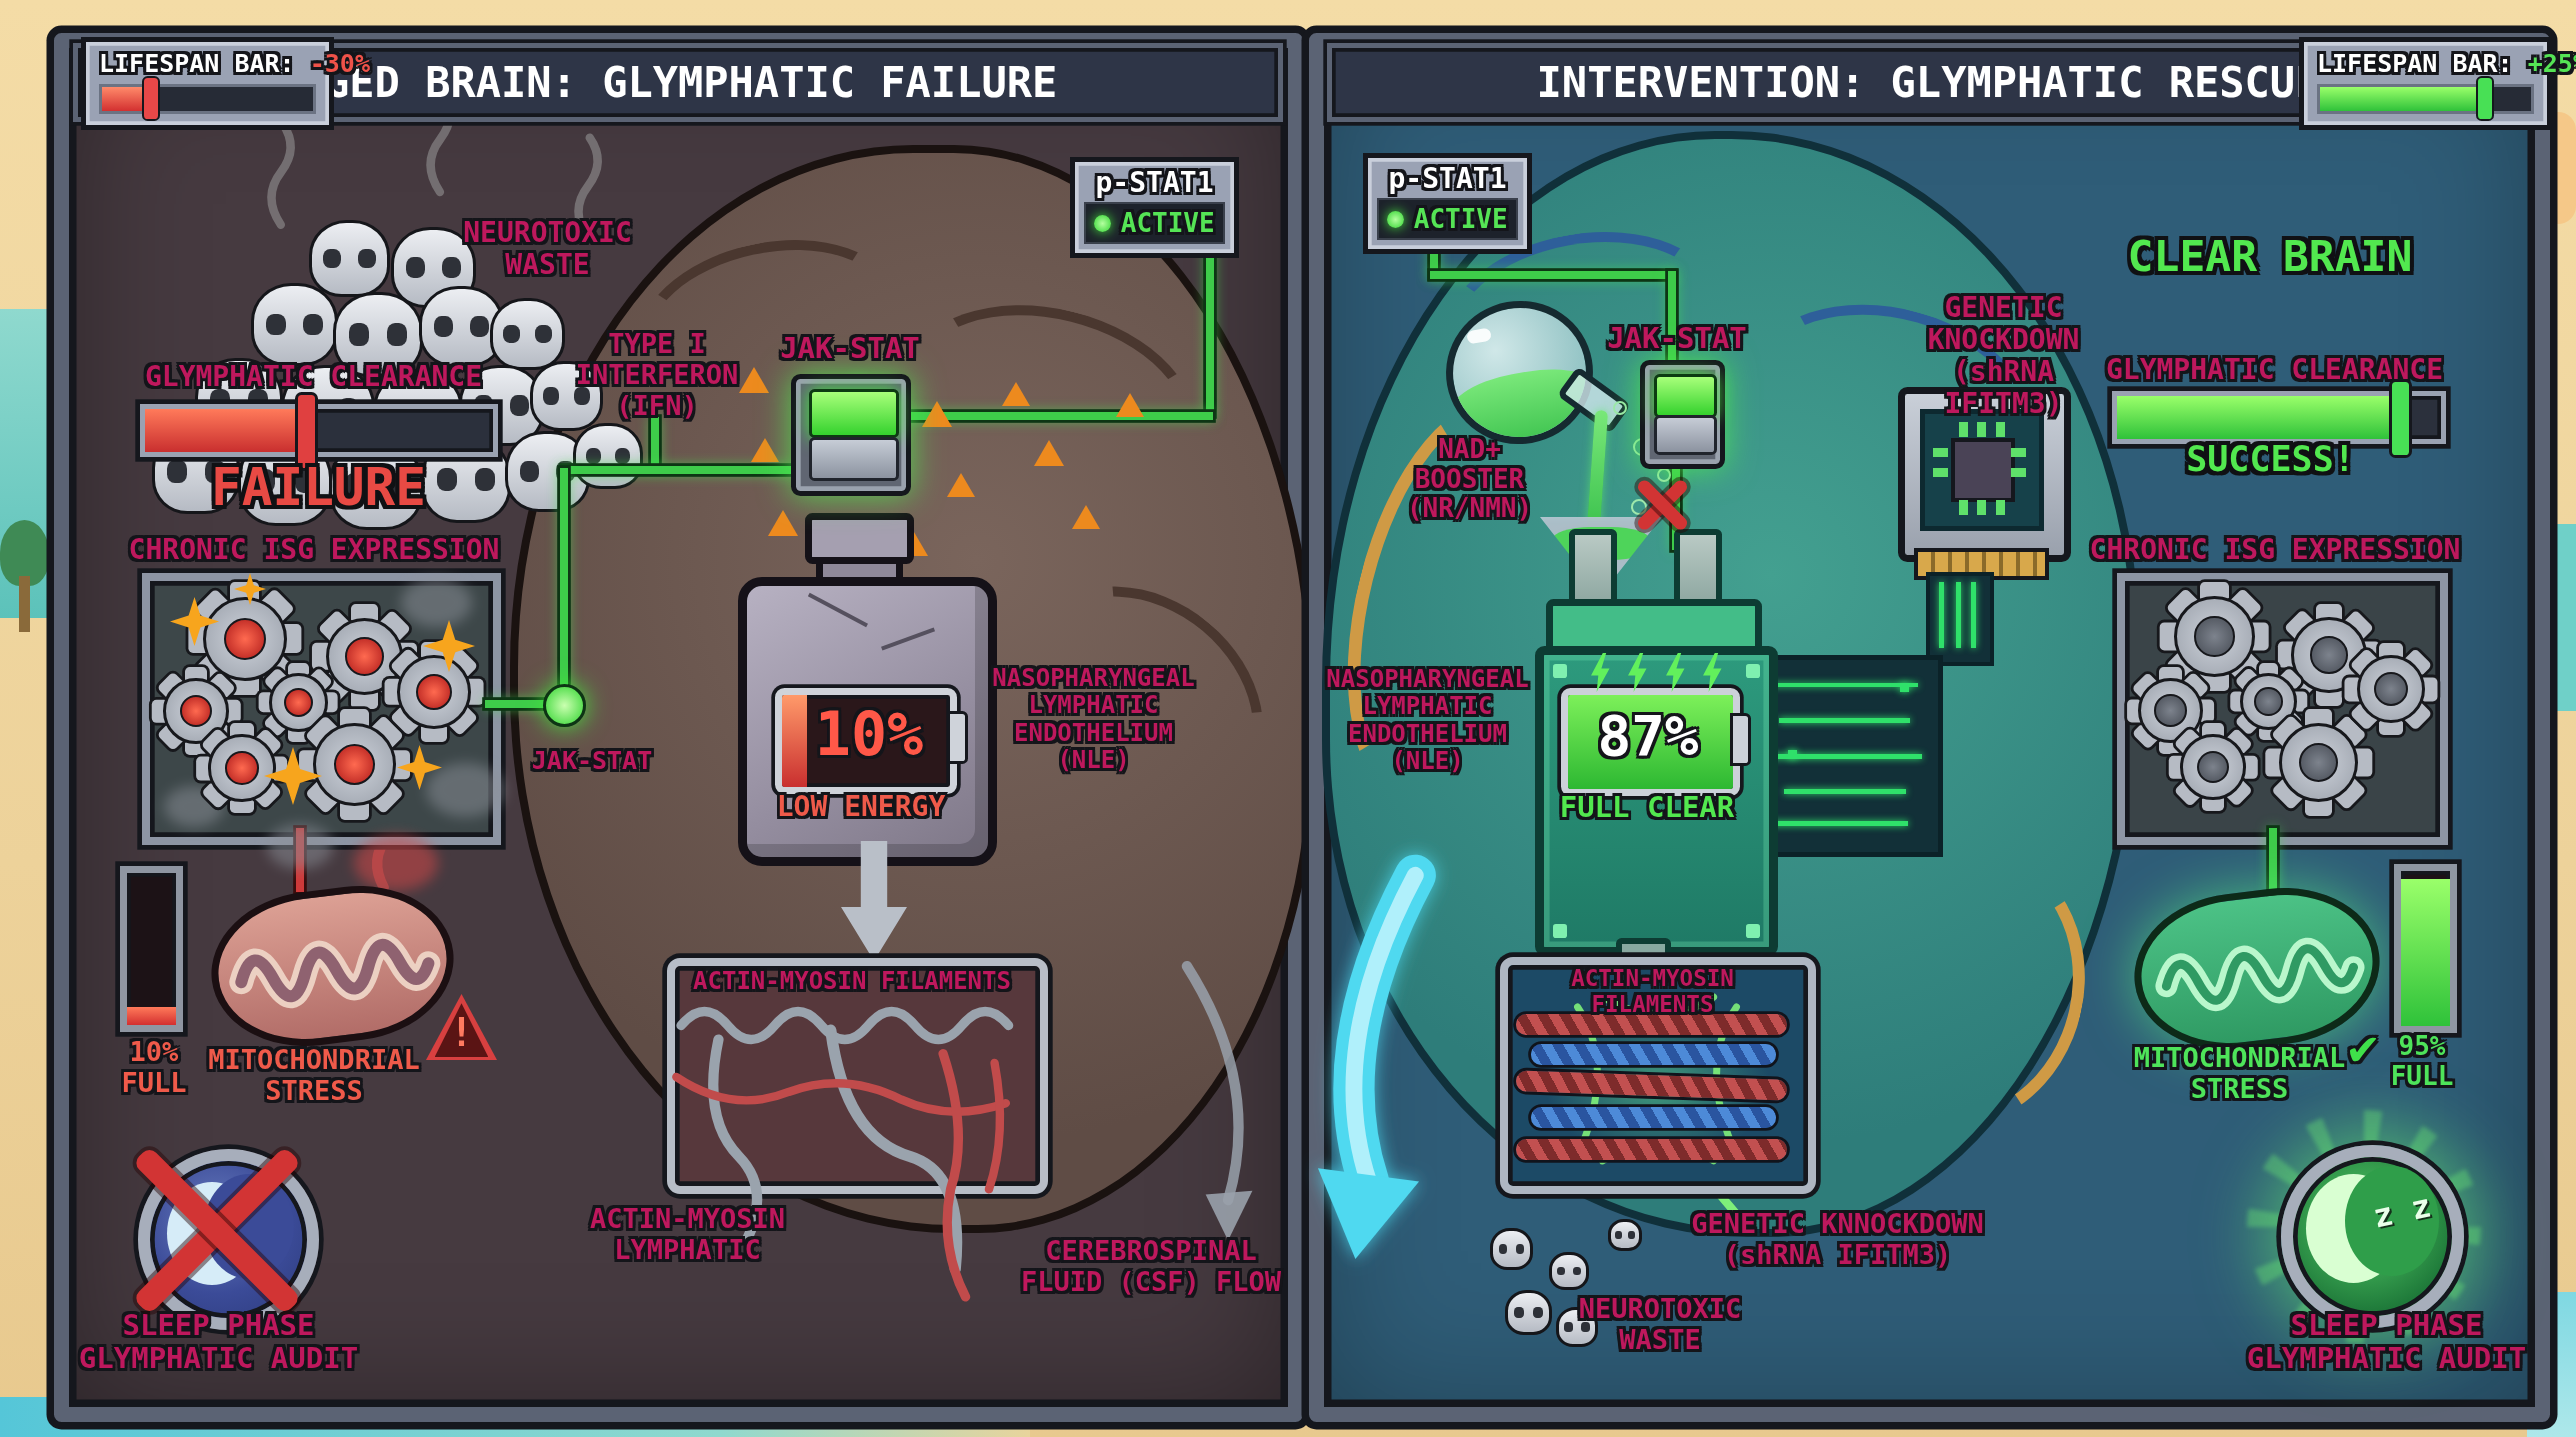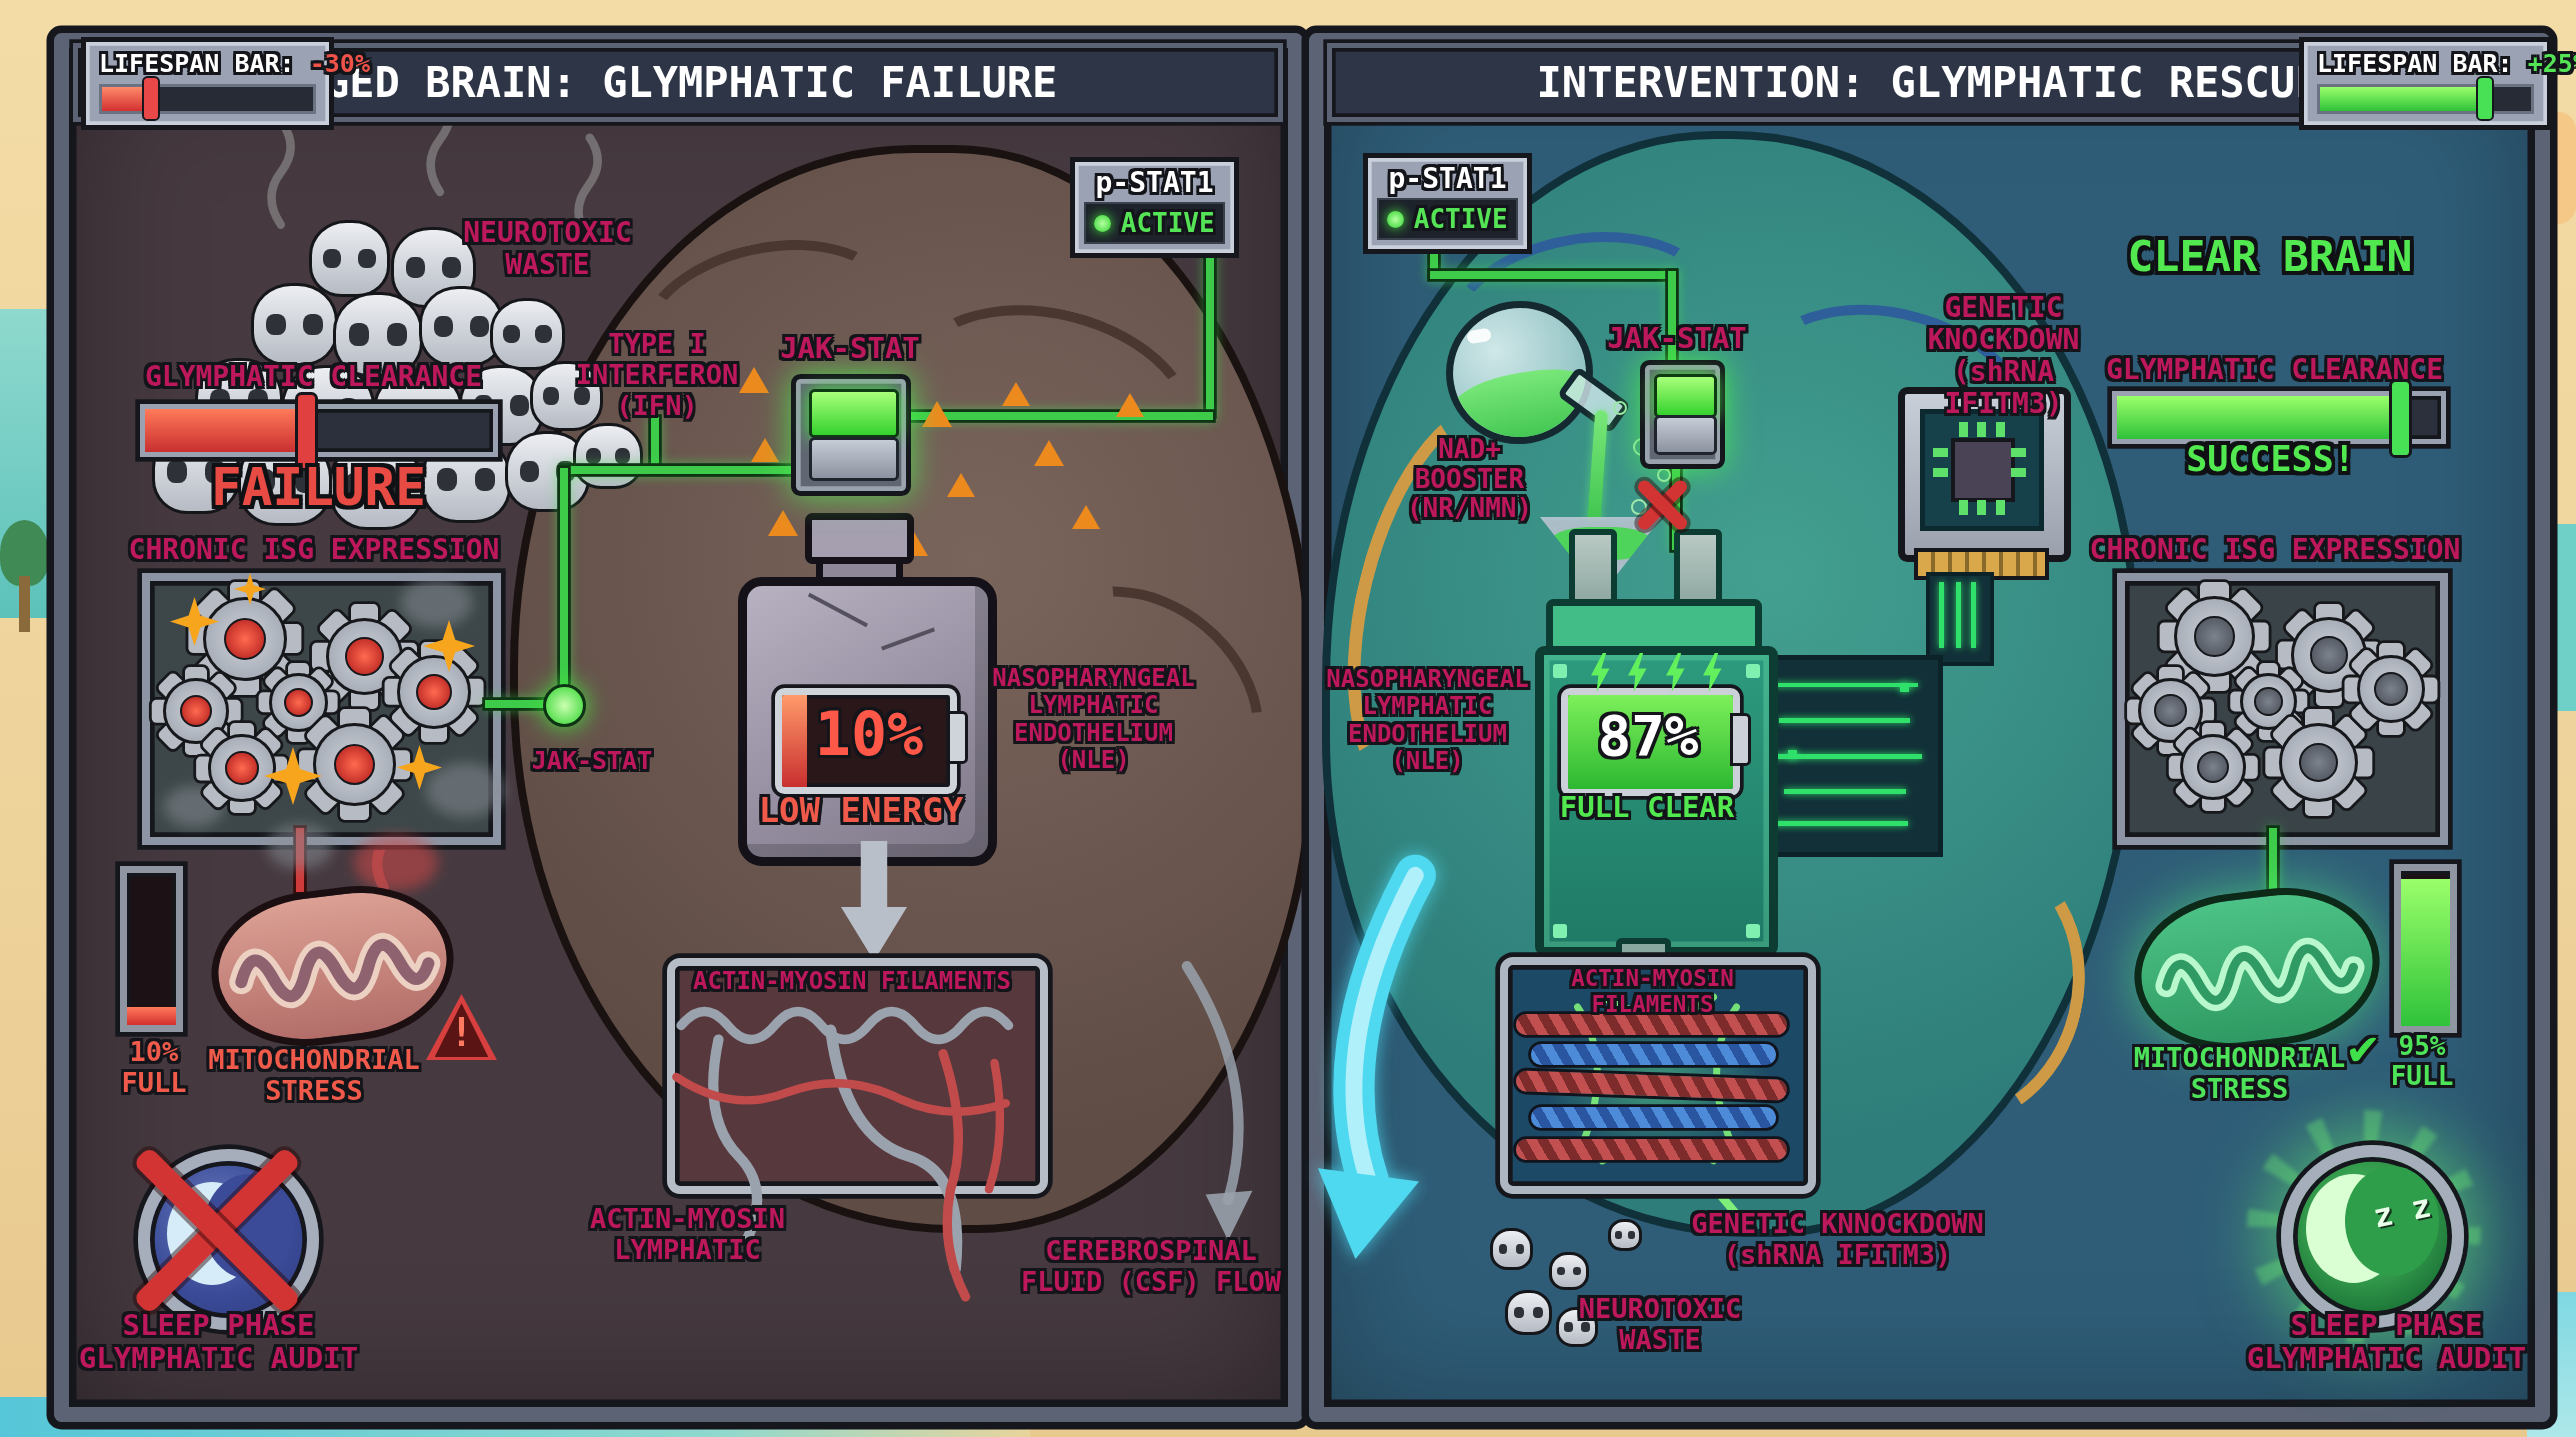--- a/index.html
+++ b/index.html
@@ -235,21 +235,21 @@
 <div class="abs" style="left:816px;top:524px;width:73px;height:66px;background:#8f8899;border:7.5px solid #151118"></div>
 <div class="abs" style="left:805px;top:513px;width:95px;height:37px;background:#a59fb0;border:7.5px solid #151118;border-radius:7.5px"></div>
 <div class="abs" style="left:738px;top:577px;width:241px;height:271px;background:linear-gradient(150deg,#b7b1c2,#948d9f 60%,#7e7787);border:9.4px solid #151118;border-radius:24px;box-shadow:inset -13px -13px 0 rgba(0,0,0,.18)"></div>
 <div class="abs" style="left:805px;top:608px;width:66px;height:3.7px;background:#55505e;transform:rotate(28deg)"></div>
 <div class="abs" style="left:880px;top:637px;width:56px;height:3.7px;background:#55505e;transform:rotate(-20deg)"></div>
 <div class="abs" style="left:775px;top:688px;width:168px;height:92px;background:#2a171a;border:7.5px solid #cfd3da;border-radius:9.4px;box-shadow:0 0 0 3.7px #15171d,inset 0 0 0 3.7px #15171d;overflow:hidden">
   <div style="position: absolute; left: 0px; top: 0px; height: 100%; background: linear-gradient(rgb(255, 154, 106), rgb(201, 47, 47)); width: 15%;"></div>
 </div>
 <div class="abs" style="left:947px;top:711px;width:15px;height:47px;background:#cfd3da;border:3.7px solid #15171d;border-radius:0 5.6px 5.6px 0"></div>
 <div class="lbl ol2" style="left:794px;top:700px;width:150px;font-size:60px;color:#ff5848;z-index:7">10%</div>
-<div class="lbl ol2" style="left:758px;top:791px;width:206px;font-size:34px;color:#ef5a4a">LOW ENERGY</div>
+<div class="lbl ol2" style="left:758px;top:791px;width:206px;font-size:28px;color:#ef5a4a">LOW ENERGY</div>
 <div class="lbl ol2" style="left:981px;top:665px;width:225px;font-size:24px">NASOPHARYNGEAL
 LYMPHATIC
 ENDOTHELIUM
 (NLE)</div>
 
 <div class="abs" style="left:841px;top:841px;width:66px;height:120px;background:#b9bfc8;clip-path:polygon(30% 0,70% 0,70% 55%,100% 55%,50% 100%,0 55%,30% 55%);filter:drop-shadow(0 0 2.8px #15171d)"></div>
 
 <div class="abs" style="left:667px;top:958px;width:365px;height:220px;background:#57383c;border:8.4px solid #b7bdc7;border-radius:13px;box-shadow:0 0 0 4.7px #15171d,inset 0 0 0 4.7px #15171d"></div>
 <div class="lbl ol2" style="left:679px;top:968px;width:346px;font-size:24px;z-index:7">ACTIN-MYOSIN FILAMENTS</div>
 <svg class="abs" style="left:667px;top:988px;z-index:5;overflow:visible" width="365" height="309" viewBox="0 0 390 330">

